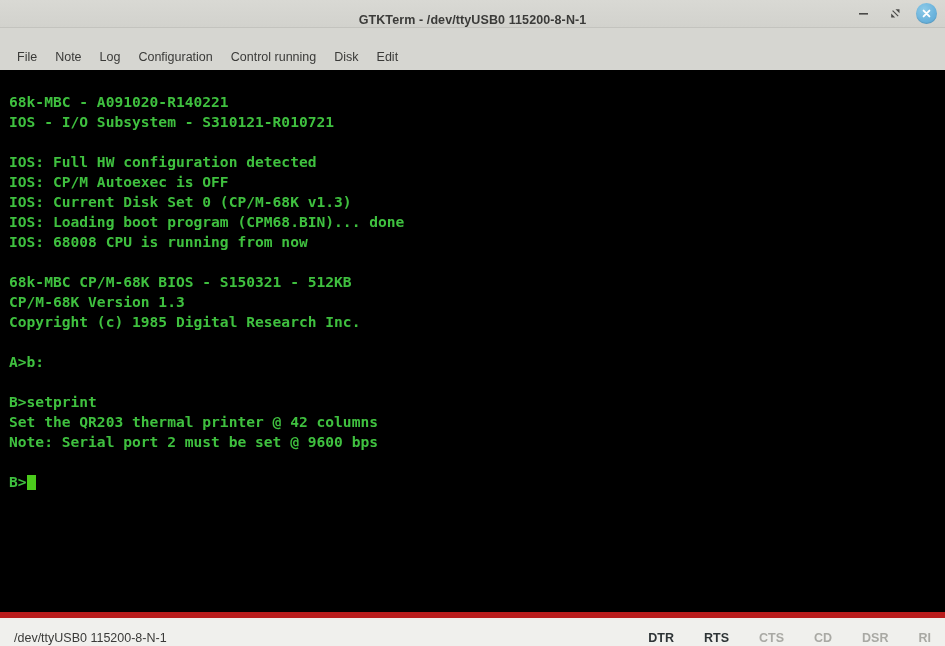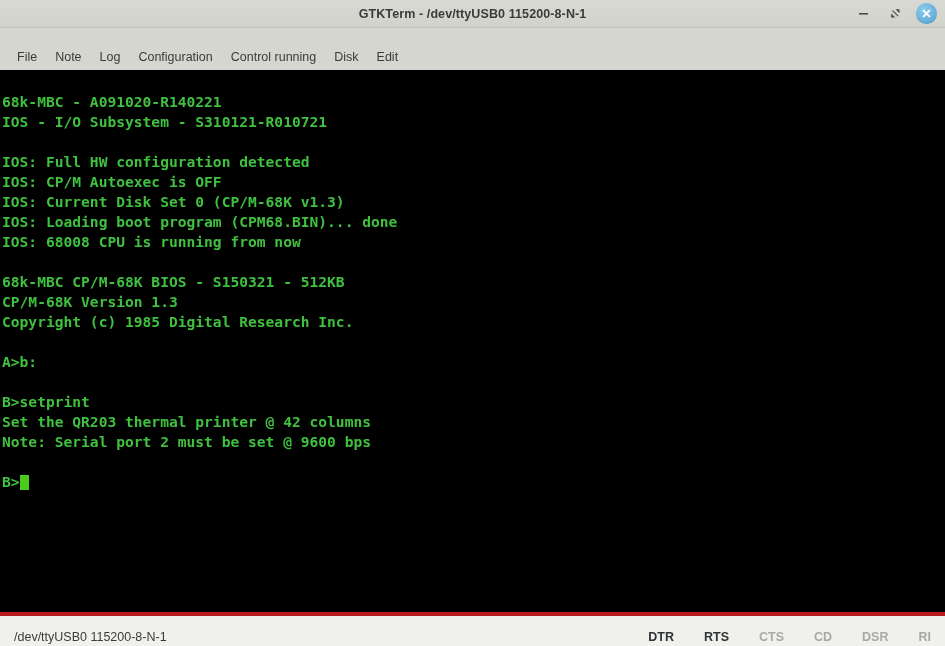--- a/index.html
+++ b/index.html
@@ -21,21 +21,21 @@
   }
 
   
   .titlebar {
     position: relative;
     height: 27px;
     min-height: 27px;
     background: linear-gradient(to bottom, #d9d9d4 0%, #d2d2cd 100%);
     border-bottom: 1px solid #c3c3be;
     display: flex;
-    align-items: center;
+    align-items: flex-end;
     justify-content: center;
   }
   .title-text {
     font-size: 12.5px;
     font-weight: bold;
     color: #3b3b39;
     letter-spacing: 0.1px;
     white-space: nowrap;
   }
   .win-buttons {
@@ -100,35 +100,36 @@
     font-size: 14.6px;
     font-weight: bold;
     line-height: 20px;
     color: #3fc03f;
     white-space: pre;
     letter-spacing: 0px;
   }
   .term-line {
     height: 20px;
     white-space: pre;
+    margin-left: 7px;
   }
   .cursor-block {
     display: inline-block;
     width: 9px;
     height: 15px;
     background: #4bcb1c;
     vertical-align: -3px;
   }
 
   
   .statusbar {
     height: 34px;
     min-height: 34px;
     background: #f0f0ed;
-    border-top: 4px solid #b91c1c;
+    border-top: 6px solid #b91c1c;
     display: flex;
     align-items: center;
     padding: 12px 14px 0 14px;
     box-sizing: border-box;
   }
   .status-left {
     font-size: 12.5px;
     color: #3a3a38;
     white-space: nowrap;
   }

